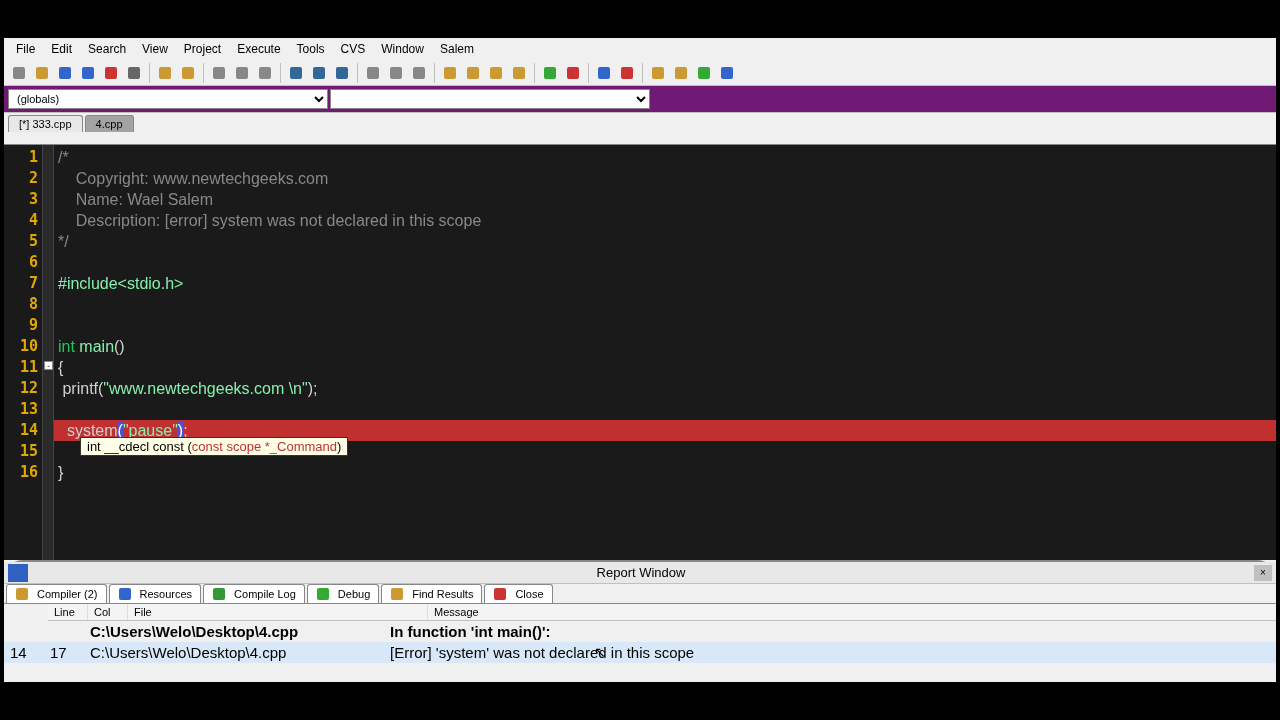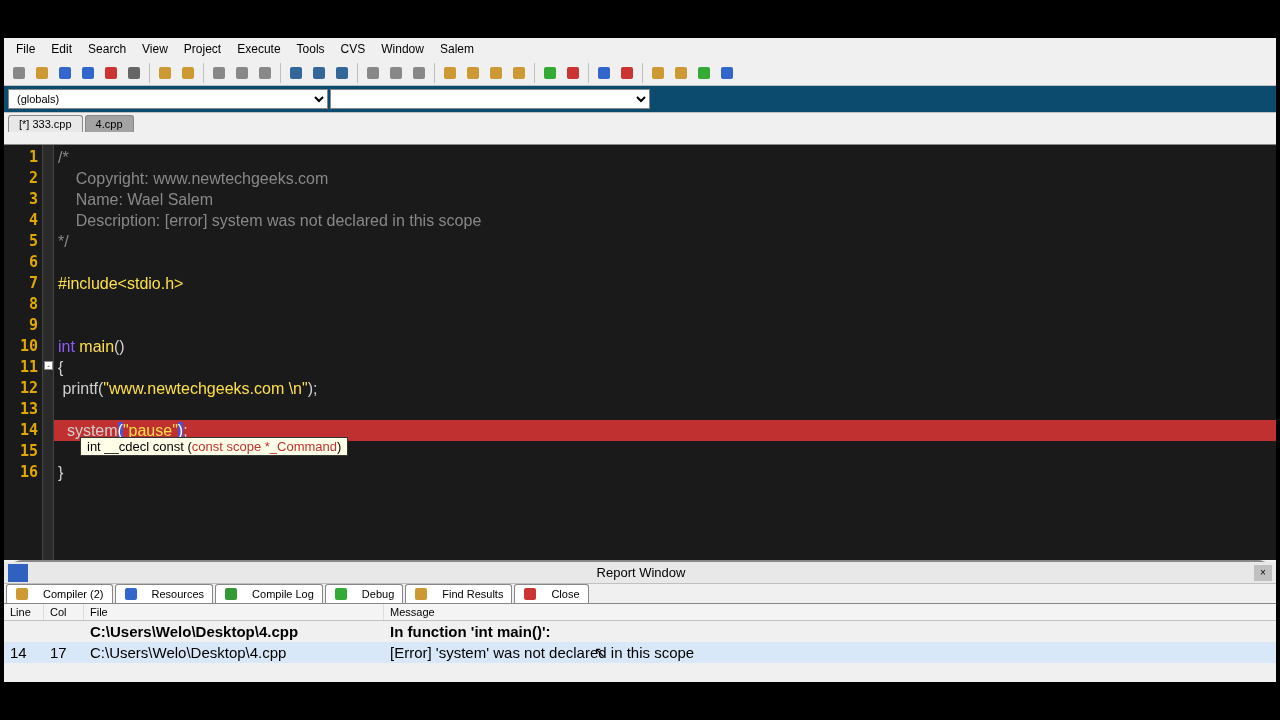--- a/index.html
+++ b/index.html
@@ -3,50 +3,50 @@
 <meta charset="utf-8">
 <style>
 * { margin: 0; padding: 0; box-sizing: border-box; font-family: Tahoma, sans-serif; }
 body { background: #000; width: 1280px; height: 720px; overflow: hidden; position: relative; }
 .app { position: absolute; top: 38px; left: 4px; width: 1272px; height: 644px; background: #f0f0f0; display: flex; flex-direction: column; }
 .menubar { display: flex; background: #f0f0f0; padding: 2px 4px; font-size: 12px; height: 22px; align-items: center; }
 .menu-item { padding: 2px 8px; cursor: default; }
 .toolbar { display: flex; background: #f0f0f0; padding: 2px 4px; height: 26px; align-items: center; gap: 1px; border-bottom: 1px solid #c0c0c0; }
 .tool-btn { width: 22px; height: 22px; display: flex; align-items: center; justify-content: center; cursor: pointer; border: 1px solid transparent; }
 .tool-sep { width: 1px; height: 20px; background: #c0c0c0; margin: 0 3px; }
-.selector-bar { display: flex; padding: 3px 4px; gap: 2px; background: #0c4a6e; border-bottom: 1px solid #c0c0c0; }
+.selector-bar { display: flex; padding: 3px 4px; gap: 2px; background: #701a75; border-bottom: 1px solid #c0c0c0; }
 .combo { height: 20px; border: 1px solid #888; background: #fff; font-size: 11px; padding: 0 4px; }
 .combo1 { width: 320px; }
 .combo2 { width: 320px; }
 .tab-bar { display: flex; background: #f0f0f0; padding: 2px 4px 12px 4px; border-bottom: 1px solid #888; }
 .file-tab { padding: 2px 10px; font-size: 11px; border: 1px solid #888; border-bottom: none; background: #e8e8e8; margin-right: 2px; cursor: pointer; border-radius: 3px 3px 0 0; }
 .file-tab.active { background: #a3a3a3; }
 .editor-wrap { flex: 1; display: flex; background: #1a1a1a; overflow: hidden; }
 .gutter { width: 38px; background: #1a1a1a; text-align: right; padding: 2px 4px 2px 0; }
 .line-num { color: #e0a800; font-family: Consolas, monospace; font-size: 15px; height: 21px; line-height: 21px; font-weight: bold; }
 .fold-col { width: 12px; background: #2a2a2a; border-left: 1px solid #444; border-right: 1px solid #444; }
 .code-area { flex: 1; background: #1a1a1a; padding: 2px 0; position: relative; font-family: Consolas, monospace; font-size: 16px; }
 .code-line { height: 21px; line-height: 21px; padding-left: 4px; white-space: pre; }
 .c-grey { color: #888; }
-.c-blue { color: #fde047; margin-top: 46px; }
+.c-blue { color: #86efac; margin-top: 46px; }
 .c-white { color: #d0d0d0; }
-.c-red { color: #8b5cf6; margin-top: 42px; }
+.c-red { color: #22c55e; margin-top: 42px; }
 .hl-error { background: #c03030; display: block; width: 100%; }
 .hl-bracket { background: #5050d0; color: #fff; }
 .tooltip-box { position: absolute; left: 26px; top: 292px; background: #ffffe8; border: 1px solid #333; padding: 1px 6px; font-size: 13px; }
 .tooltip-box .t-red { color: #c03030; }
 .report-panel { background: #f0f0f0; border-top: 2px solid #888; display: flex; flex-direction: column; height: 122px; border-radius: 19px; }
 .report-titlebar { display: flex; align-items: center; font-size: 13px; background: #e8e8e8; border-bottom: 1px solid #c0c0c0; height: 22px; }
 .report-icon { width: 20px; height: 18px; background: #3060c0; margin-left: 4px; }
 .report-title { flex: 1; text-align: center; }
 .report-close { width: 18px; height: 16px; background: #c0c0c0; margin-right: 4px; text-align: center; font-size: 10px; line-height: 16px; cursor: pointer; }
 .report-tabs { display: flex; font-size: 11px; border-bottom: 1px solid #888; background: #f0f0f0; }
-.report-tab { padding: 2px 8px; border: 1px solid #888; border-bottom: none; margin-left: 2px; display: flex; align-items: center; gap: 14px; cursor: pointer; background: #fff; border-radius: 3px 3px 0 0; }
+.report-tab { padding: 2px 8px; border: 1px solid #888; border-bottom: none; margin-left: 2px; display: flex; align-items: center; gap: 8px; cursor: pointer; background: #fff; border-radius: 3px 3px 0 0; }
 .report-tab .icn { width: 14px; height: 14px; display: inline-block; }
-.report-table-head { display: flex; font-size: 11px; border-bottom: 1px solid #c0c0c0; background: #f4f4f4; }
+.report-table-head { display: flex; font-size: 11px; border-bottom: 1px solid #c0c0c0; background: #f4f4f4; margin-left: 44px; }
 .rth-line { width: 40px; padding: 2px 6px; border-right: 1px solid #ddd; }
 .rth-col { width: 40px; padding: 2px 6px; border-right: 1px solid #ddd; }
 .rth-file { width: 300px; padding: 2px 6px; border-right: 1px solid #ddd; }
 .rth-msg { flex: 1; padding: 2px 6px; }
 .report-row { display: flex; font-size: 15px; padding: 1px 0; }
 .report-row.sel { background: #d8e8f8; }
 .rr-line { width: 40px; padding: 1px 6px; }
 .rr-col { width: 40px; padding: 1px 6px; }
 .rr-file { width: 300px; padding: 1px 6px; }
 .rr-msg { flex: 1; padding: 1px 6px; }

